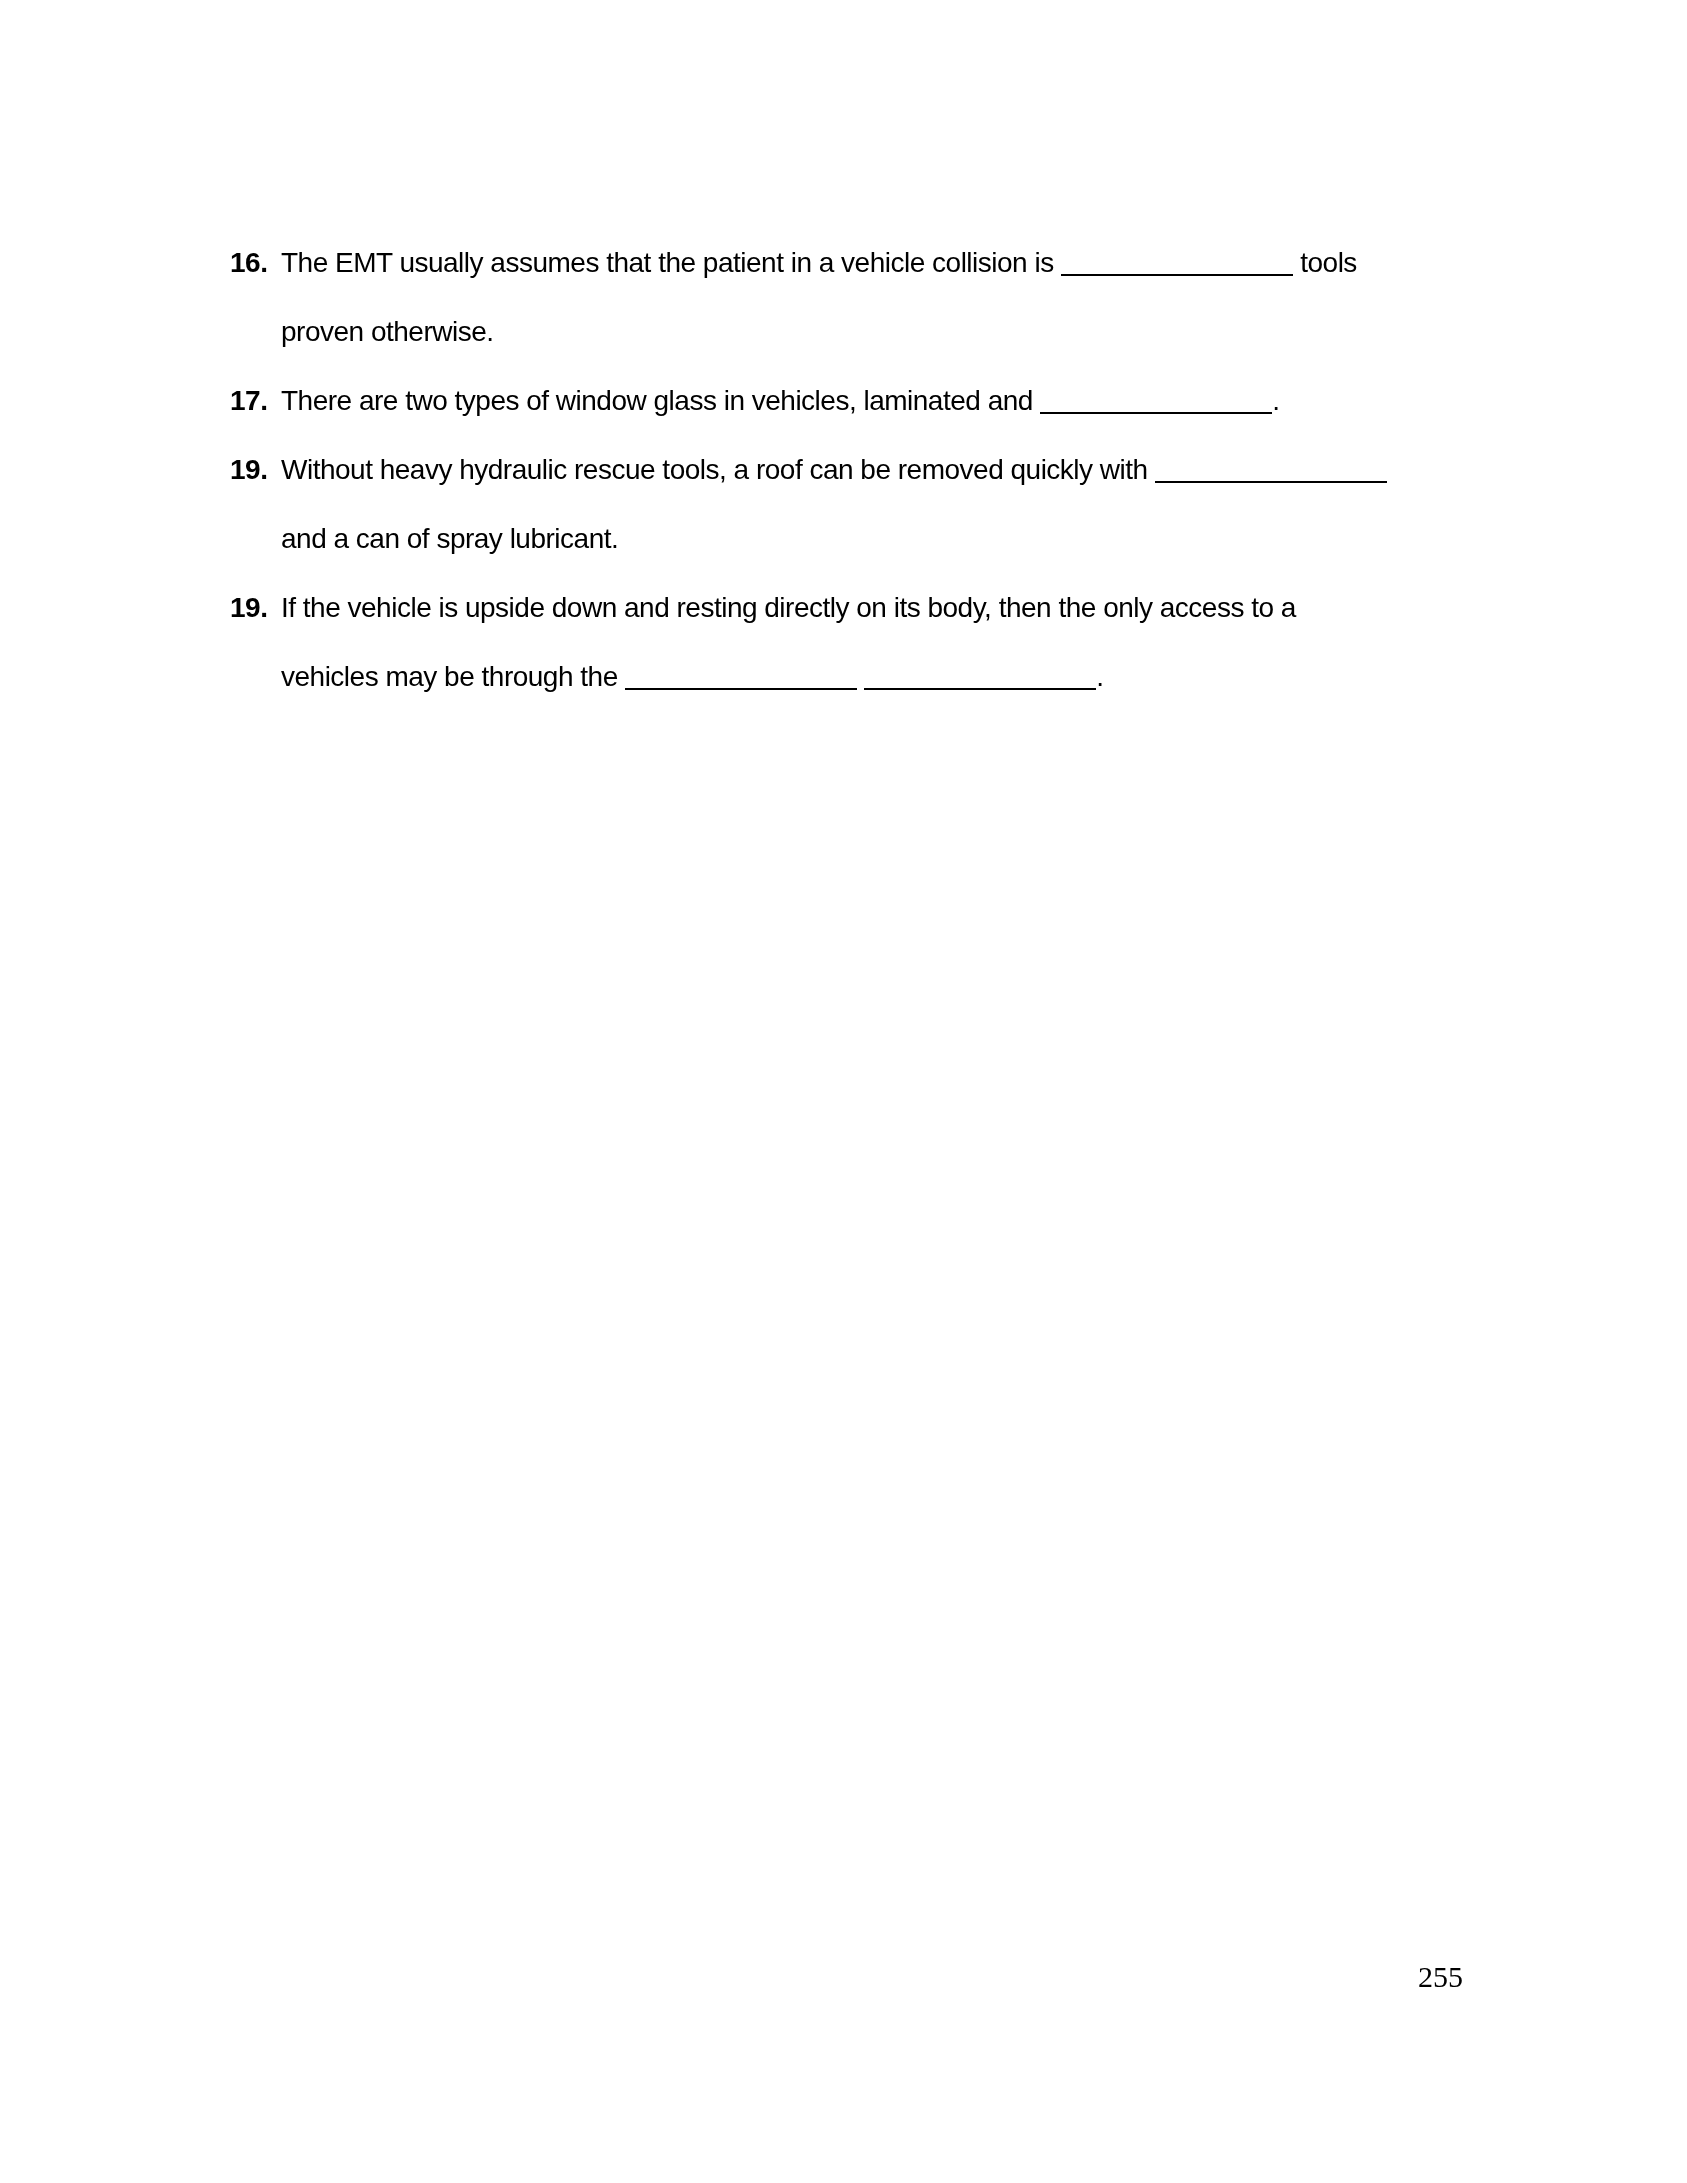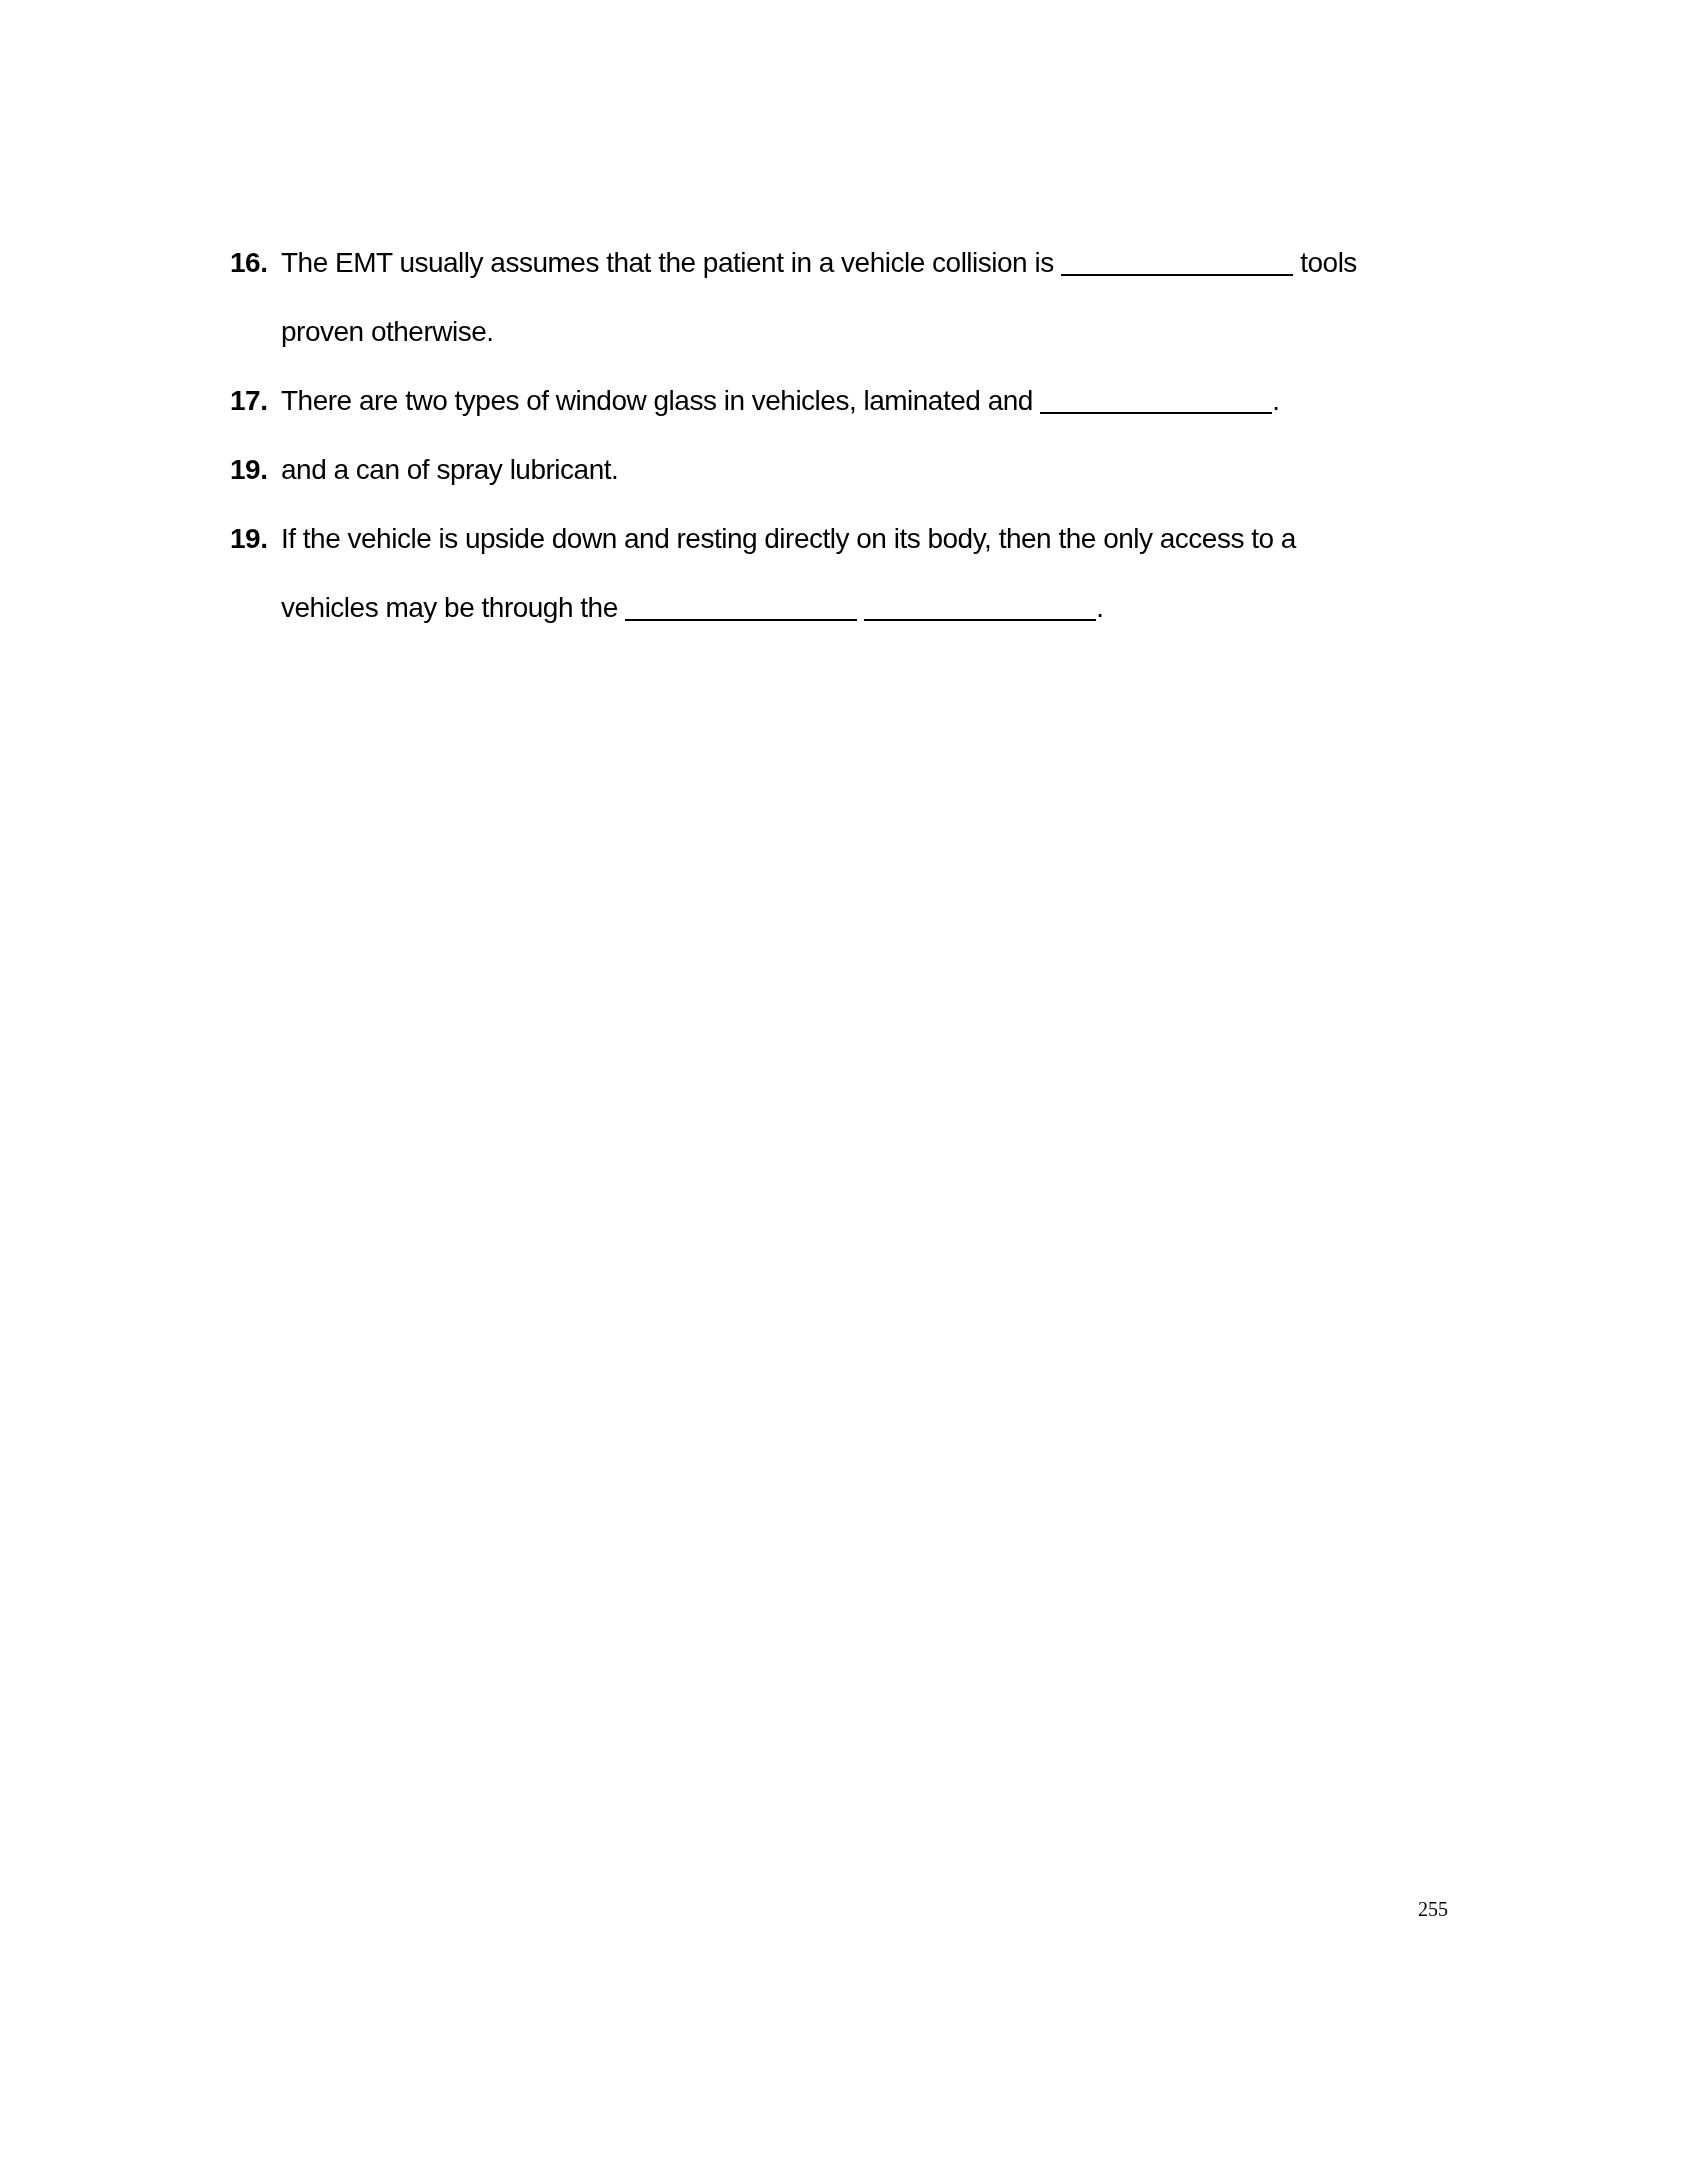--- a/index.html
+++ b/index.html
@@ -41,23 +41,23 @@
     display: inline-block;
     width: 232px;
     height: 2.6px;
     border-bottom: 2.6px solid #000000;
     position: relative;
     top: 4px;
   }
   .page-number {
     position: absolute;
     left: 1418px;
-    top: 1890px;
+    top: 1958px;
     font-family: "Liberation Serif", serif;
-    font-size: 20px;
+    font-size: 30px;
     letter-spacing: 0;
     line-height: 38px;
   }
 </style>
 </head>
 <body>
 
 <main class="content">
   <div class="question">
     <span class="qnum">16.</span>
@@ -70,20 +70,21 @@
   <div class="question">
     <span class="qnum">17.</span>
     <div class="qbody">
         <div class="qline"><span>There are two types of window glass in vehicles, laminated and</span> <span class="blank"></span><span>.</span></div>
       </div>
   </div>
 
   <div class="question">
     <span class="qnum">19.</span>
     <div class="qbody">
+        <div class="qline"><span>Without heavy hydraulic rescue tools, a roof can be removed quickly with</span> <span class="blank"></span></div>
         <div class="qline"><span>and a can of spray lubricant.</span></div>
       </div>
   </div>
 
   <div class="question">
     <span class="qnum">19.</span>
     <div class="qbody">
         <div class="qline"><span>If the vehicle is upside down and resting directly on its body, then the only access to a</span></div>
         <div class="qline"><span>vehicles may be through the</span> <span class="blank"></span> <span class="blank"></span><span>.</span></div>
       </div>

